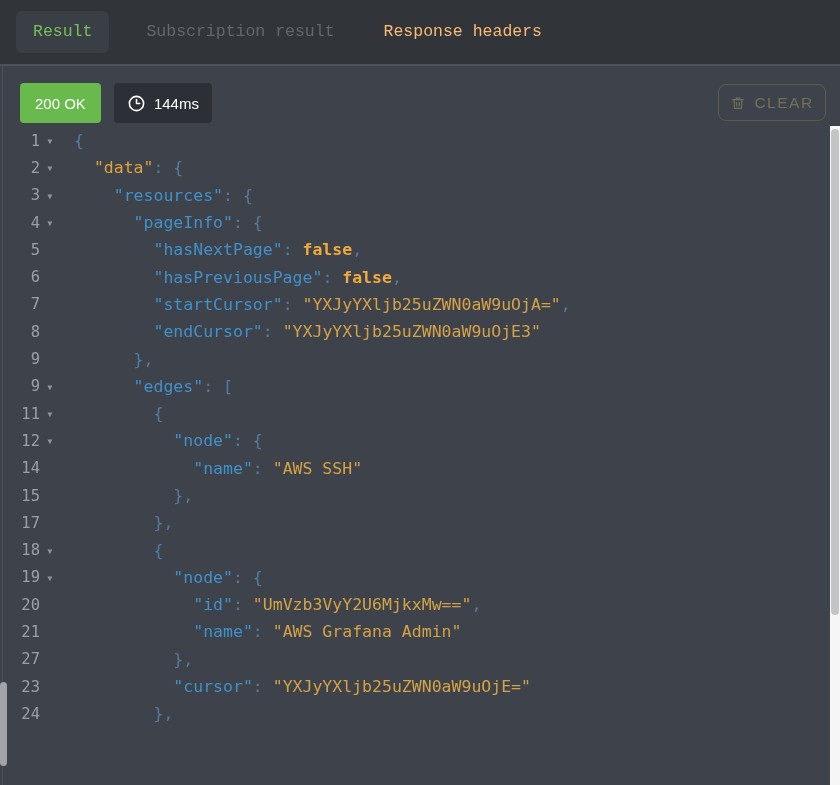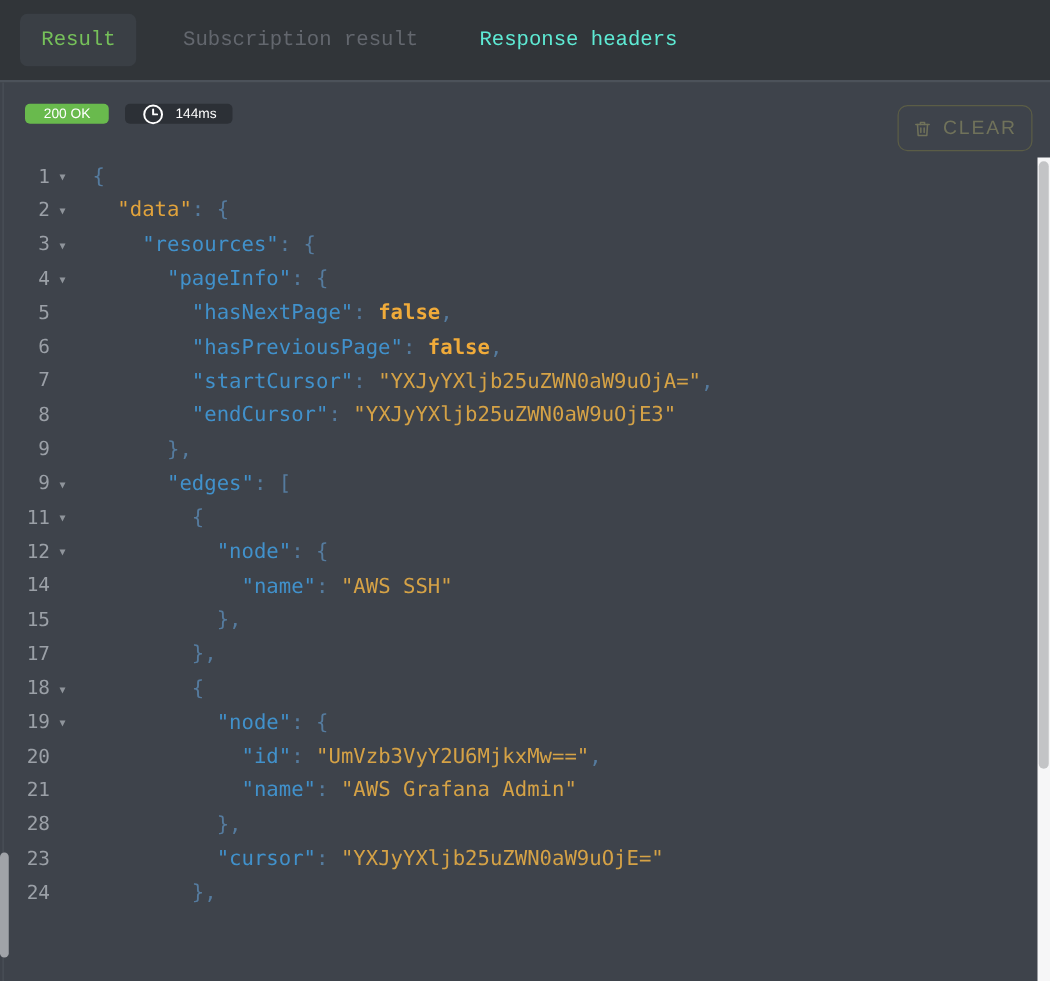--- a/index.html
+++ b/index.html
@@ -6,27 +6,27 @@
   .app{position:relative;width:840px;height:785px;background:#3e434b;
        font-family:"Liberation Sans",sans-serif;overflow:hidden;}
 
   
   .tabbar{position:absolute;top:0;left:0;right:0;height:66px;background:#313539;
           border-bottom:2px solid #4c525a;box-sizing:border-box;
           display:flex;align-items:center;padding-left:16px;}
   .tab{color:#63676e;font-size:16.5px;line-height:1;cursor:pointer;white-space:nowrap;font-family:Liberation Mono, monospace;}
   .tab--active{background:#3a3f45;color:#76c15a;border-radius:6px;padding:13px 17px;}
   .tab--sub{margin-left:37px;}
-  .tab--resp{margin-left:49px;color:#5eead4;}
+  .tab--resp{margin-left:49px;color:#fdba74;}
 
   
   .statusbar{position:absolute;top:83px;left:20px;right:14px;height:40px;}
   .badges{display:flex;align-items:center;}
-  .badge{height:16px;display:inline-flex;align-items:center;border-radius:4px;
-         font-size:11px;color:#ffffff;}
+  .badge{height:40px;display:inline-flex;align-items:center;border-radius:4px;
+         font-size:15px;color:#ffffff;}
   .badge--ok{background:#69ba4d;padding:0 15px;}
   .badge--time{background:#2c3036;margin-left:13px;padding:0 13px;gap:8px;}
   .badge--time svg{display:block;}
   .clear-btn{position:absolute;right:0;top:1px;width:108px;height:37px;
              border:1.5px solid #5b5d46;border-radius:8px;background:transparent;
              color:#70725a;font-size:15.5px;letter-spacing:1.5px;
              display:inline-flex;align-items:center;justify-content:center;gap:8px;
              font-family:inherit;cursor:pointer;box-sizing:border-box;}
   .clear-btn svg{display:block;}
 
@@ -177,21 +177,21 @@
         <span class="ln">20</span>
         <span class="fa"></span>
         <span class="ct"><span class="tk-i">            </span><span class="tk-k">"id"</span><span class="tk-p">: </span><span class="tk-s">"UmVzb3VyY2U6MjkxMw=="</span><span class="tk-p">,</span></span>
       </div>
       <div class="row">
         <span class="ln">21</span>
         <span class="fa"></span>
         <span class="ct"><span class="tk-i">            </span><span class="tk-k">"name"</span><span class="tk-p">: </span><span class="tk-s">"AWS Grafana Admin"</span></span>
       </div>
       <div class="row">
-        <span class="ln">28</span>
+        <span class="ln">27</span>
         <span class="fa"></span>
         <span class="ct"><span class="tk-i">          </span><span class="tk-p">},</span></span>
       </div>
       <div class="row">
         <span class="ln">23</span>
         <span class="fa"></span>
         <span class="ct"><span class="tk-i">          </span><span class="tk-k">"cursor"</span><span class="tk-p">: </span><span class="tk-s">"YXJyYXljb25uZWN0aW9uOjE="</span></span>
       </div>
       <div class="row">
         <span class="ln">24</span>

